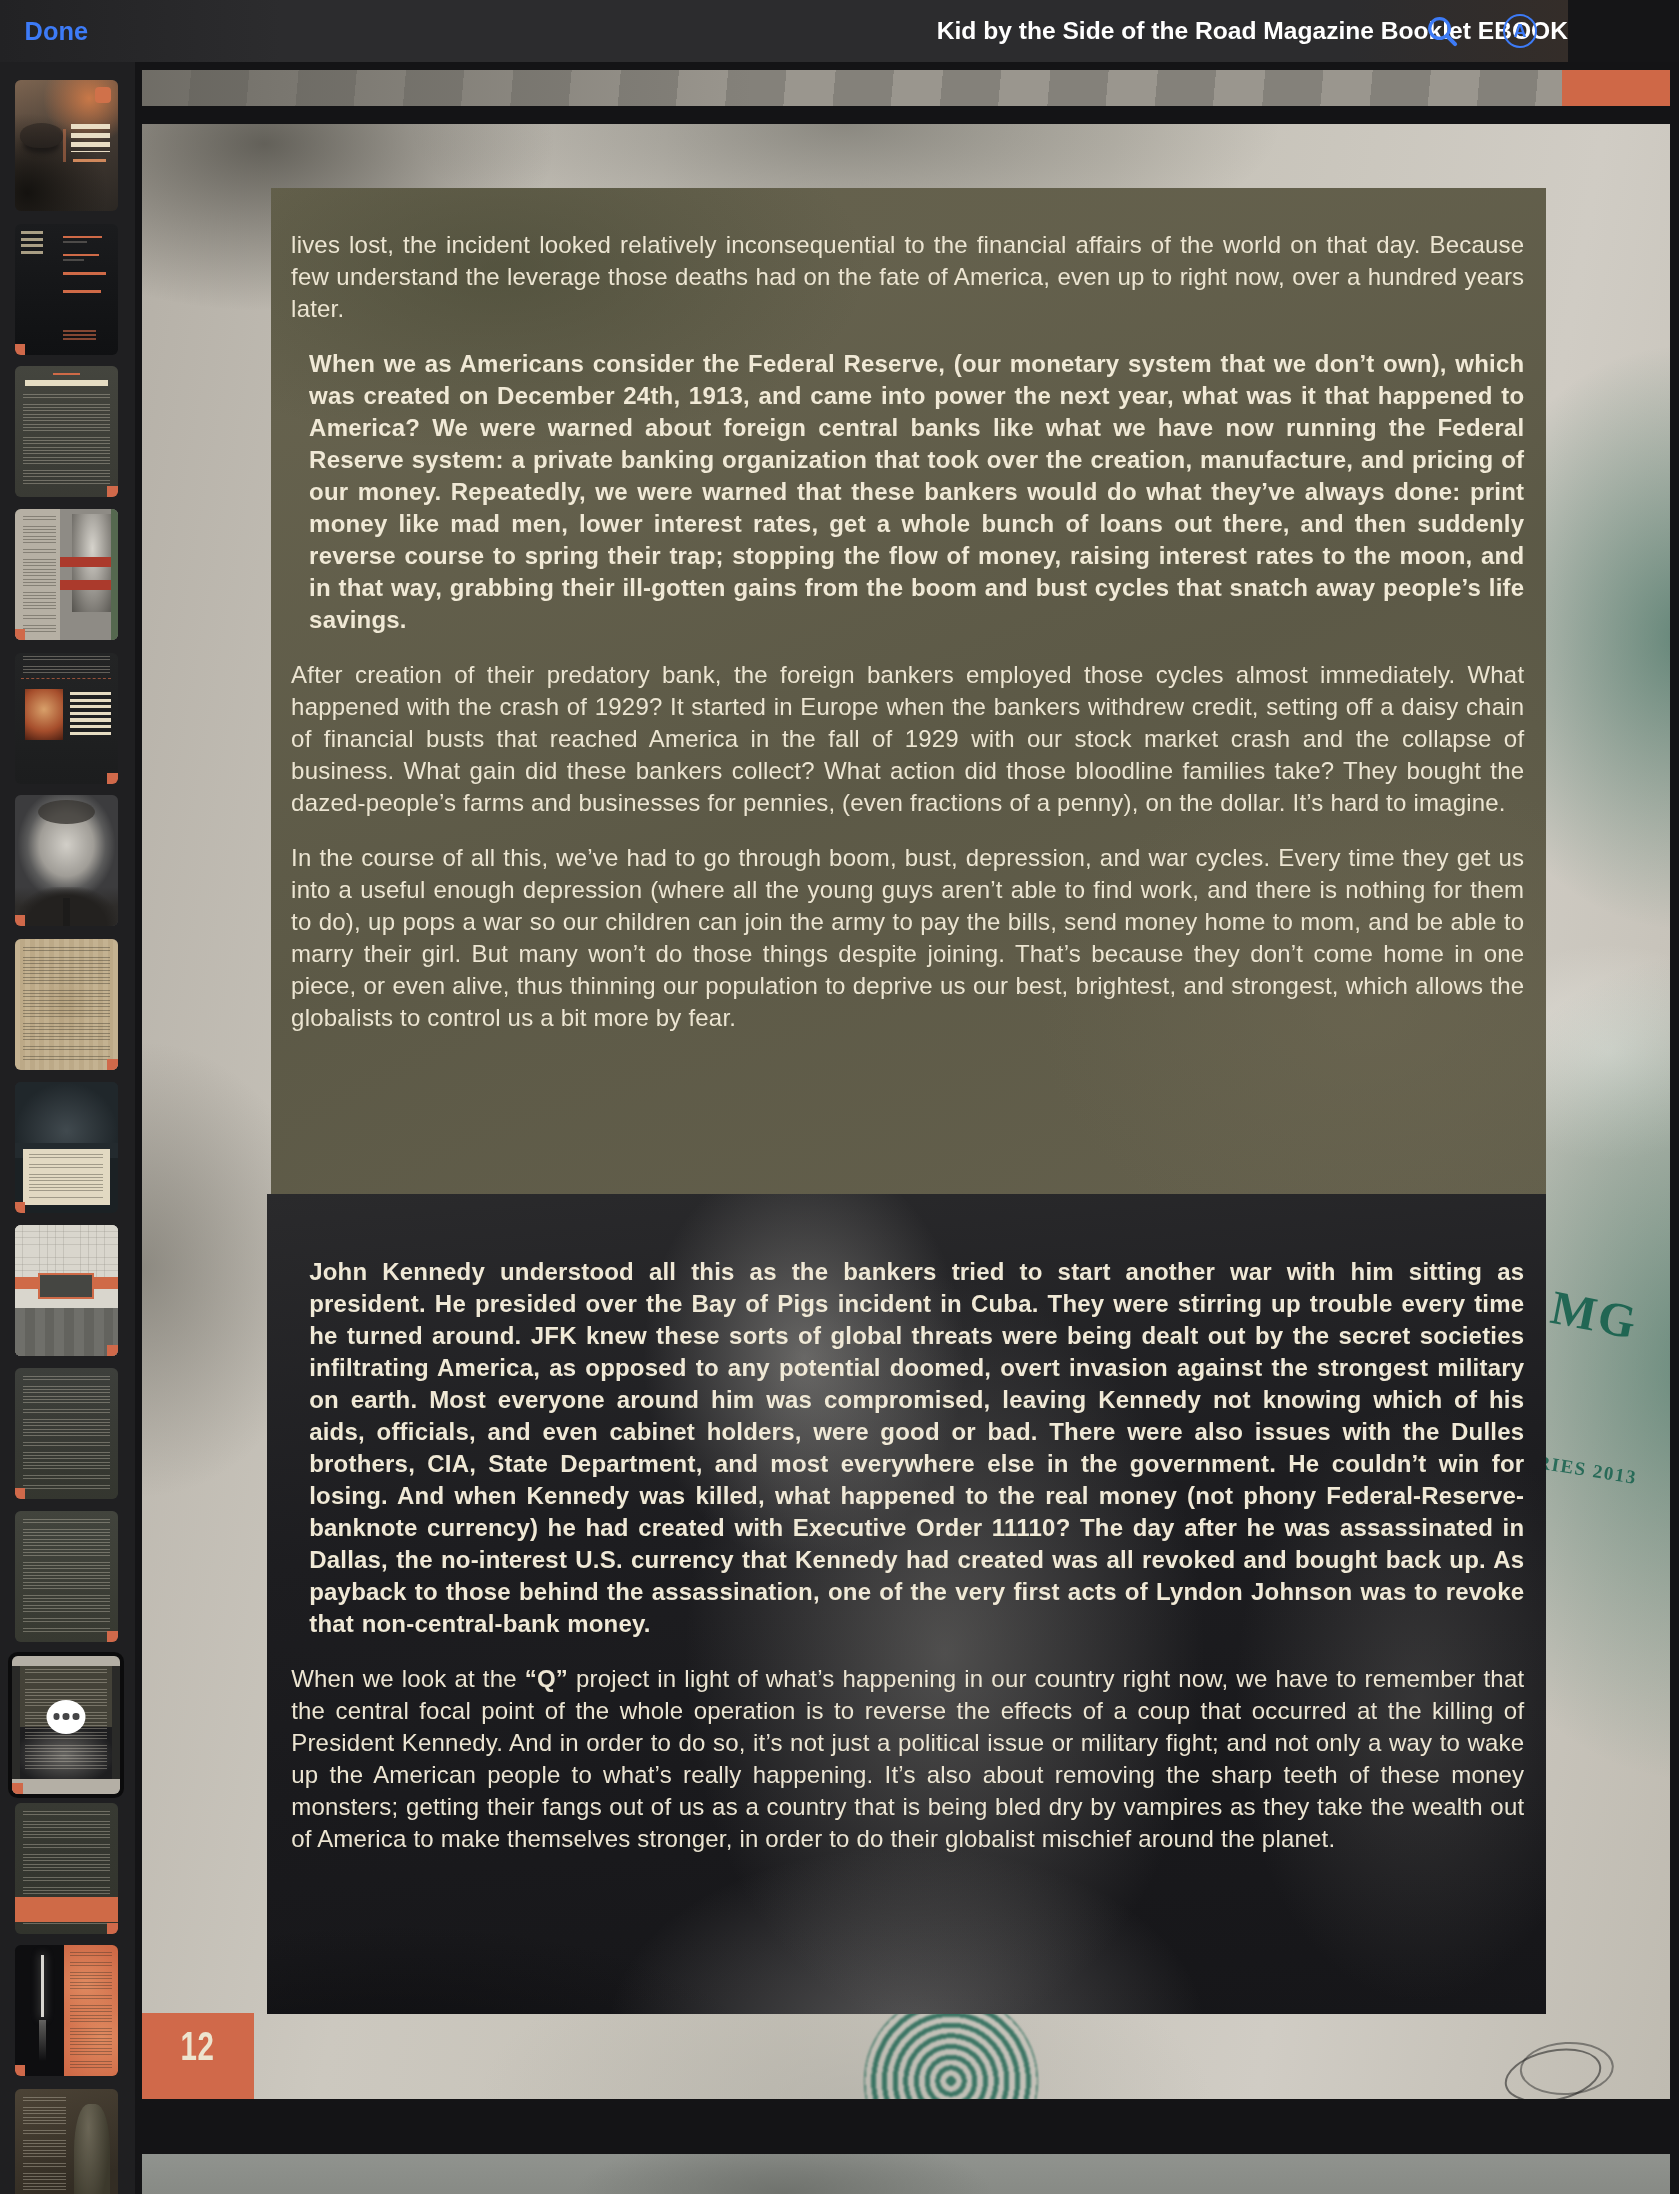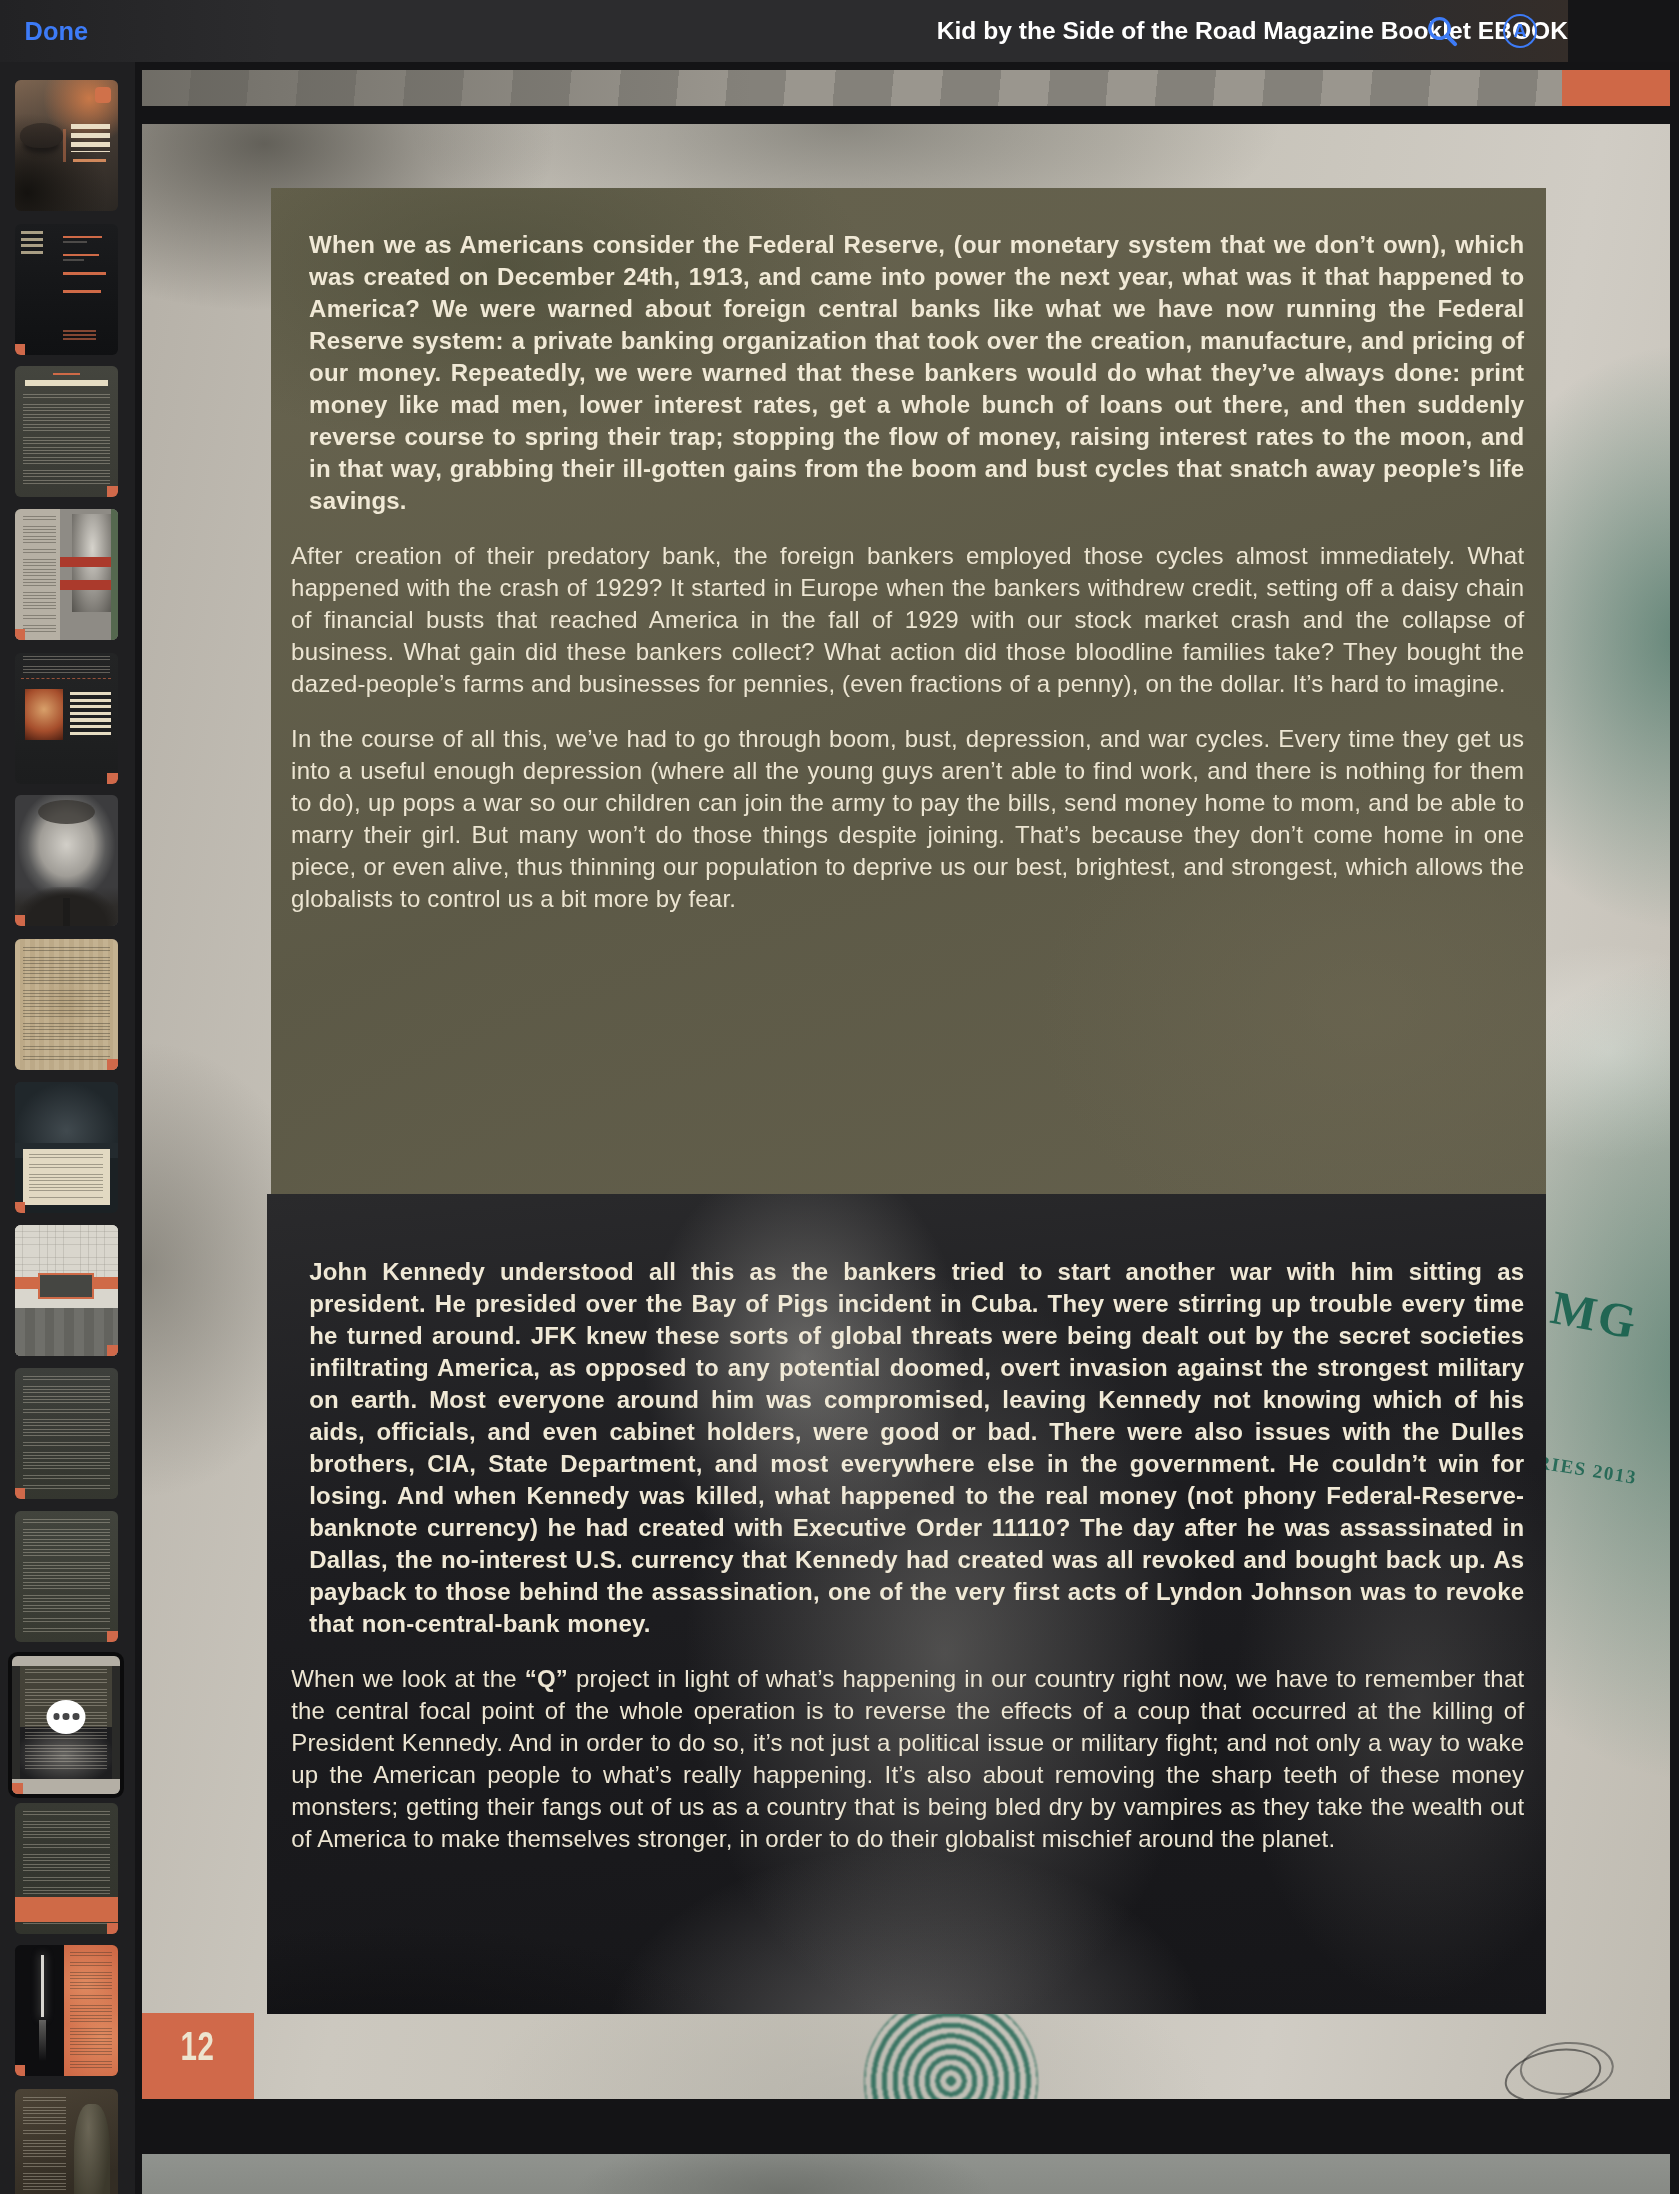--- a/index.html
+++ b/index.html
@@ -343,20 +343,21 @@
     </div>
 
     <div class="page">
       <div class="seal"></div>
       <div class="mg">MG</div>
       <div class="ries">RIES 2013</div>
       <div class="lo">L O</div>
       <div class="scribble"></div>
 
       <div class="panel-olive">
+        <p>lives lost, the incident looked relatively inconsequential to the financial affairs of the world on that day. Because few understand the leverage those deaths had on the fate of America, even up to right now, over a hundred years later.</p>
         <p class="b">When we as Americans consider the Federal Reserve, (our monetary system that we don’t own), which was created on December 24th, 1913, and came into power the next year, what was it that happened to America? We were warned about foreign central banks like what we have now running the Federal Reserve system: a private banking organization that took over the creation, manufacture, and pricing of our money. Repeatedly, we were warned that these bankers would do what they’ve always done: print money like mad men, lower interest rates, get a whole bunch of loans out there, and then suddenly reverse course to spring their trap; stopping the flow of money, raising interest rates to the moon, and in that way, grabbing their ill-gotten gains from the boom and bust cycles that snatch away people’s life savings.</p>
         <p>After creation of their predatory bank, the foreign bankers employed those cycles almost immediately. What happened with the crash of 1929? It started in Europe when the bankers withdrew credit, setting off a daisy chain of financial busts that reached America in the fall of 1929 with our stock market crash and the collapse of business. What gain did these bankers collect? What action did those bloodline families take? They bought the dazed-people’s farms and businesses for pennies, (even fractions of a penny), on the dollar. It’s hard to imagine.</p>
         <p>In the course of all this, we’ve had to go through boom, bust, depression, and war cycles. Every time they get us into a useful enough depression (where all the young guys aren’t able to find work, and there is nothing for them to do), up pops a war so our children can join the army to pay the bills, send money home to mom, and be able to marry their girl. But many won’t do those things despite joining. That’s because they don’t come home in one piece, or even alive, thus thinning our population to deprive us our best, brightest, and strongest, which allows the globalists to control us a bit more by fear.</p>
       </div>
 
       <div class="panel-dark">
         <p class="b">John Kennedy understood all this as the bankers tried to start another war with him sitting as president. He presided over the Bay of Pigs incident in Cuba. They were stirring up trouble every time he turned around. JFK knew these sorts of global threats were being dealt out by the secret societies infiltrating America, as opposed to any potential doomed, overt invasion against the strongest military on earth. Most everyone around him was compromised, leaving Kennedy not knowing which of his aids, officials, and even cabinet holders, were good or bad. There were also issues with the Dulles brothers, CIA, State Department, and most everywhere else in the government. He couldn’t win for losing. And when Kennedy was killed, what happened to the real money (not phony Federal-Reserve-banknote currency) he had created with Executive Order 11110? The day after he was assassinated in Dallas, the no-interest U.S. currency that Kennedy had created was all revoked and bought back up. As payback to those behind the assassination, one of the very first acts of Lyndon Johnson was to revoke that non-central-bank money.</p>
         <p><span>When we look at the </span><span class="bq">“Q”</span><span> project in light of what’s happening in our country right now, we have to remember that the central focal point of the whole operation is to reverse the effects of a coup that occurred at the killing of President Kennedy. And in order to do so, it’s not just a political issue or military fight; and not only a way to wake up the American people to what’s really happening. It’s also about removing the sharp teeth of these money monsters; getting their fangs out of us as a country that is being bled dry by vampires as they take the wealth out of America to make themselves stronger, in order to do their globalist mischief around the planet.</span></p>
       </div>
 

